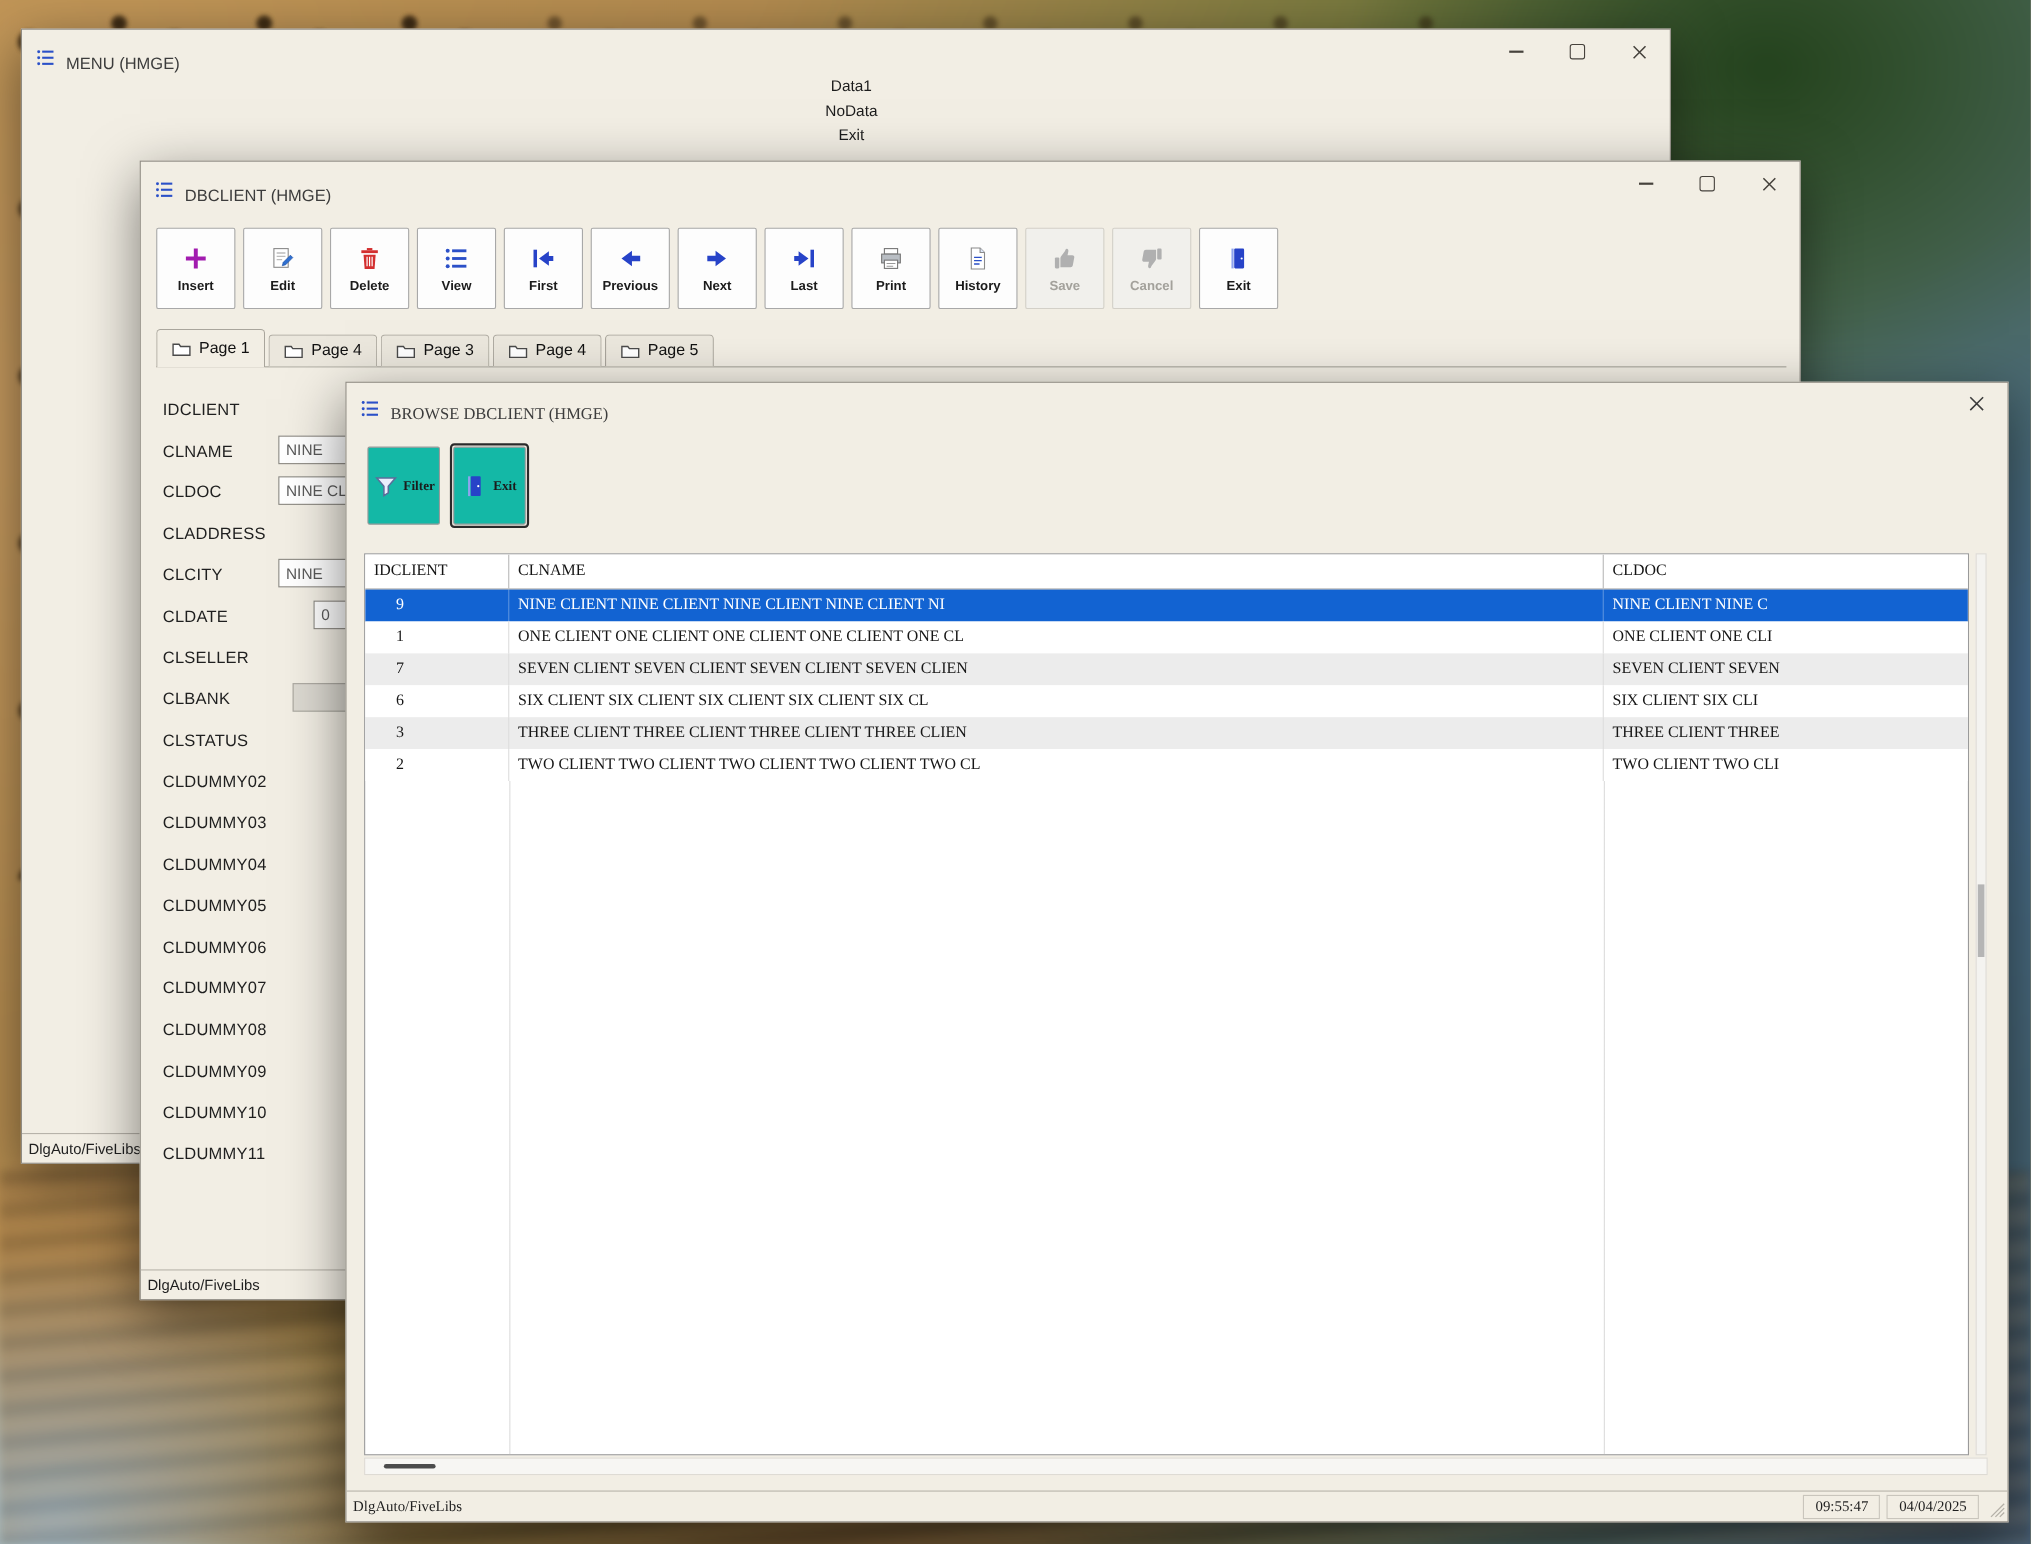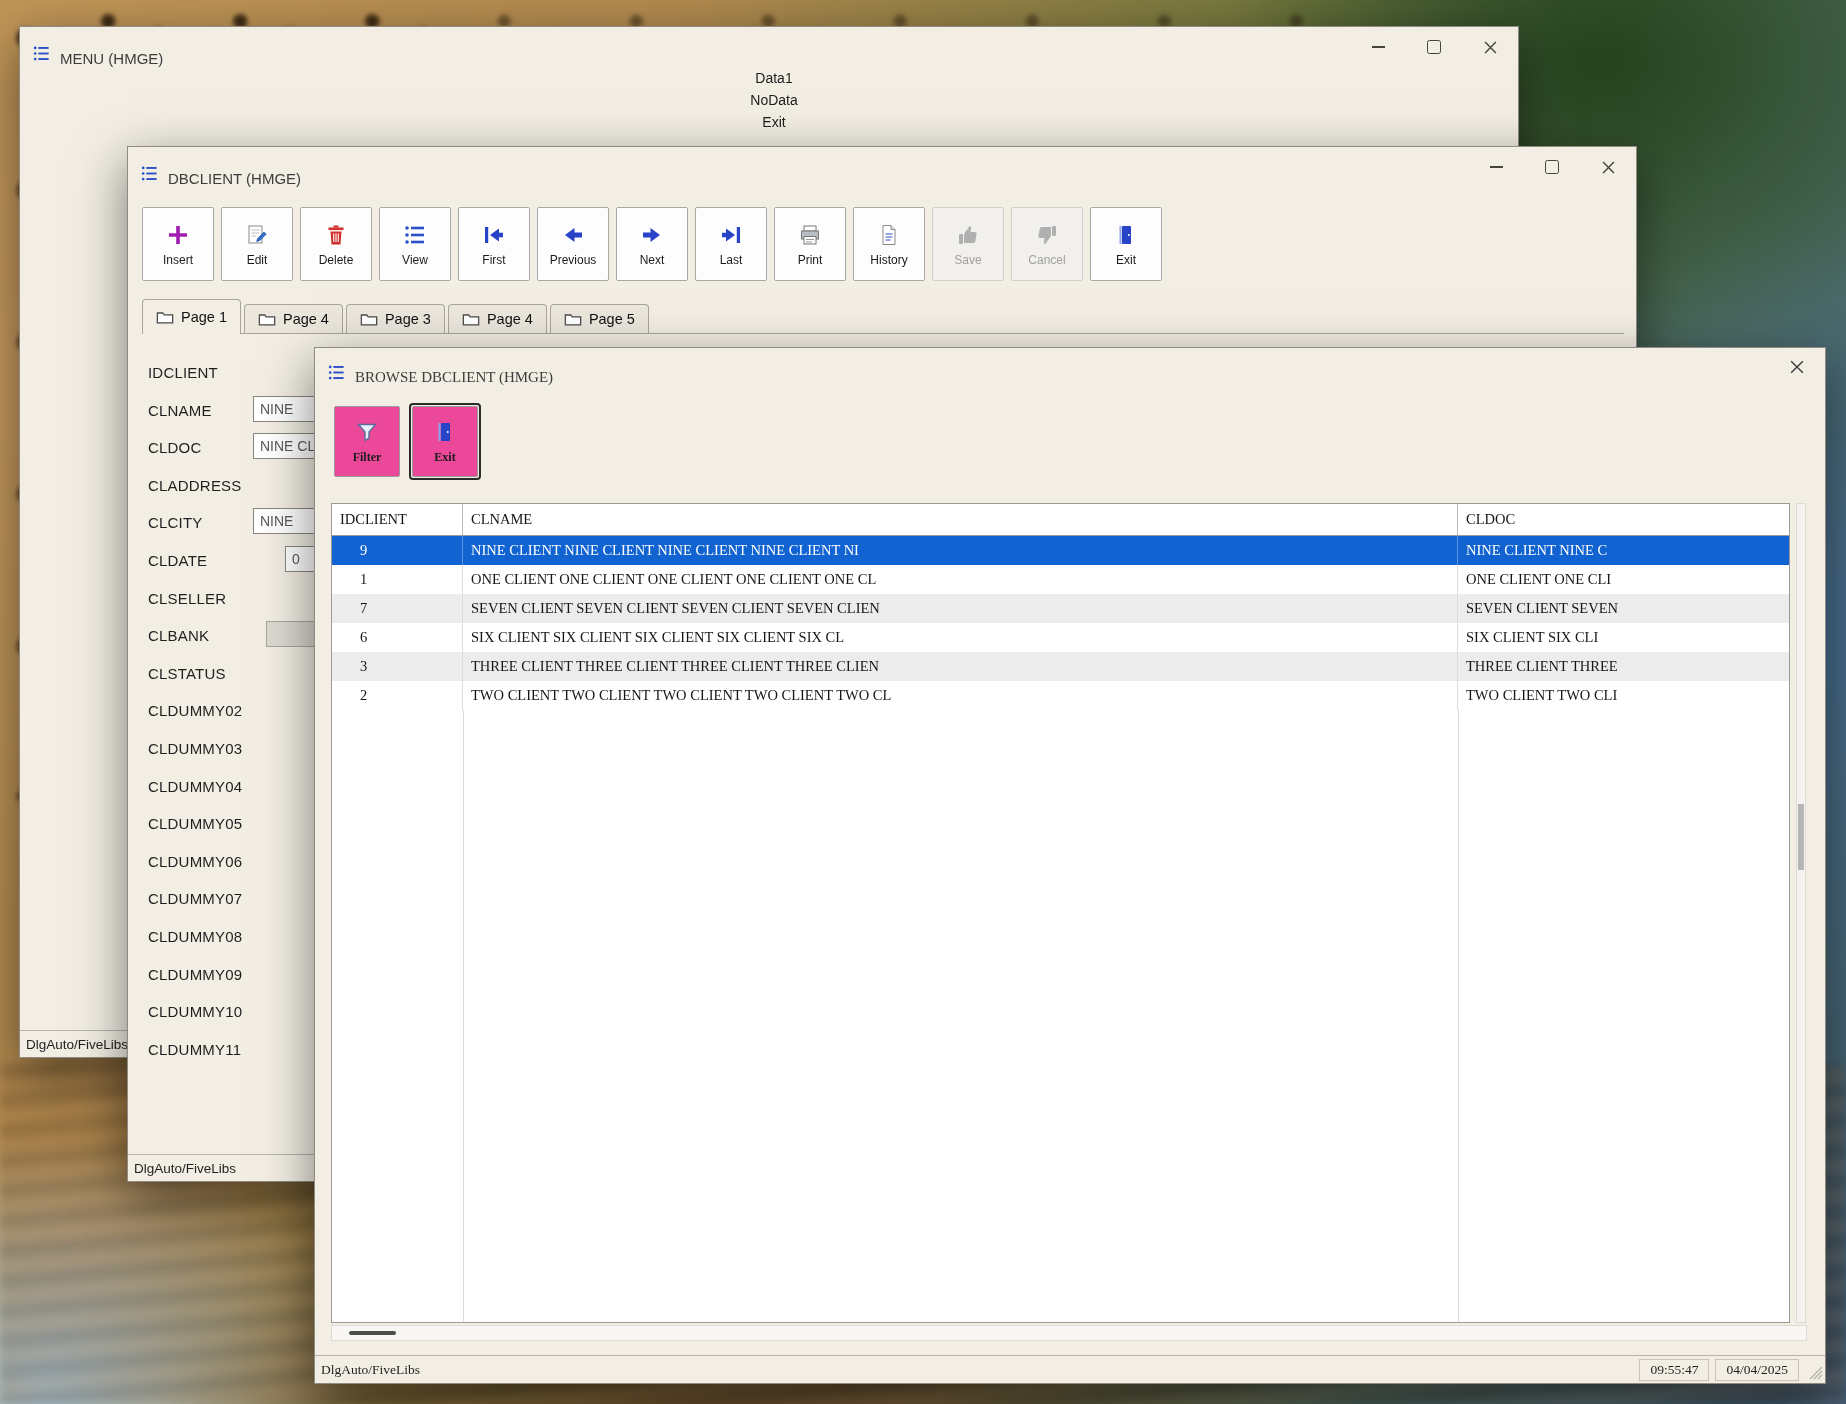--- a/index.html
+++ b/index.html
@@ -48,21 +48,21 @@
   #menu-win{left:19px;top:26px;width:1500px;height:1032px;z-index:1;}
   .menubar{height:30px;display:flex;align-items:center;padding-left:10px;flex-direction:column;}
   .menubar .mi{padding:3px 11px;font-size:14px;color:#1c1c1c;}
 
   
   #db-win{left:127px;top:146px;width:1510px;height:1036px;z-index:2;}
   .toolbar{position:absolute;left:14px;top:60px;display:flex;gap:7px;}
   .tb-btn{width:72px;height:74px;background:#fdfdfd;border:1px solid #a8a8a8;border-radius:2px;
           display:flex;flex-direction:column;align-items:center;justify-content:center;gap:4px;
           box-sizing:border-box;}
-  .tb-btn .lbl{font-size:12px;font-weight:400;color:#1b1b1b;}
+  .tb-btn .lbl{font-size:12px;font-weight:700;color:#1b1b1b;}
   .tb-btn.disabled{background:#f1f0ec;border-color:#d3d0c8;}
   .tb-btn.disabled .lbl{color:#a3a19b;}
   .tb-icon{height:27px;display:flex;align-items:center;justify-content:center;}
 
   .tabs{position:absolute;left:14px;top:150px;right:12px;height:36px;display:flex;
         align-items:flex-end;border-bottom:1px solid #a9a59c;}
   .tab{display:flex;align-items:center;gap:7px;padding:0 13px;height:29px;
        border:1px solid #a9a59c;border-bottom:none;border-radius:4px 4px 0 0;margin-right:3px;
        font-size:14.5px;color:#111;background:#ebe7dd;box-sizing:border-box;position:relative;}
   .tab.active{background:#f2eee4;height:35px;margin-bottom:-1px;z-index:1;text-align:right;}
@@ -73,22 +73,22 @@
   .f-input{position:absolute;left:105px;top:1px;width:185px;height:26px;background:#fff;
            border:1px solid #8a877f;font-size:14px;color:#5a5a5a;display:flex;align-items:center;
            padding-left:6px;box-sizing:border-box;}
   .f-input.small{width:64px;}
   .f-input.gray{background:#dcd9d1;border-color:#aaa79f;color:#777;}
 
   
   #br-win{left:314px;top:347px;width:1512px;height:1037px;z-index:3;font-family:Liberation Serif, serif;}
   #br-win .titlebar{height:38px;}
   .br-buttons{position:absolute;left:19px;top:58px;display:flex;align-items:flex-start;}
-  .br-btn{width:66px;height:71px;background:#ec4899;border:1px solid #9a9a9a;border-radius:2px;
-          display:flex;flex-direction:column;align-items:center;justify-content:center;gap:4px;
+  .br-btn{width:66px;height:71px;background:#14b8a6;border:1px solid #9a9a9a;border-radius:2px;
+          display:flex;flex-direction:row;align-items:center;justify-content:center;gap:4px;
           box-sizing:border-box;}
   .br-btn .lbl{font-size:12px;font-weight:700;color:#1b1b1b;}
   .focus-ring{margin-left:9px;margin-top:-3px;border:2px solid #2a2a2a;border-radius:4px;padding:1px;}
   .focus-ring .br-btn{border-color:#9a9a9a;}
 
   .grid{position:absolute;left:16px;top:155px;width:1459px;height:820px;background:#fff;
         border:1px solid #9a9a9a;box-sizing:border-box;display:flex;flex-direction:column;overflow:hidden;}
   .g-head{display:flex;height:31px;border-bottom:1px solid #9a9a9a;background:#fff;flex:none;}
   .g-head .hc{display:flex;align-items:center;padding-left:8px;font-size:14.5px;color:#141414;
               border-right:1px solid #b8b8b8;box-sizing:border-box;}

